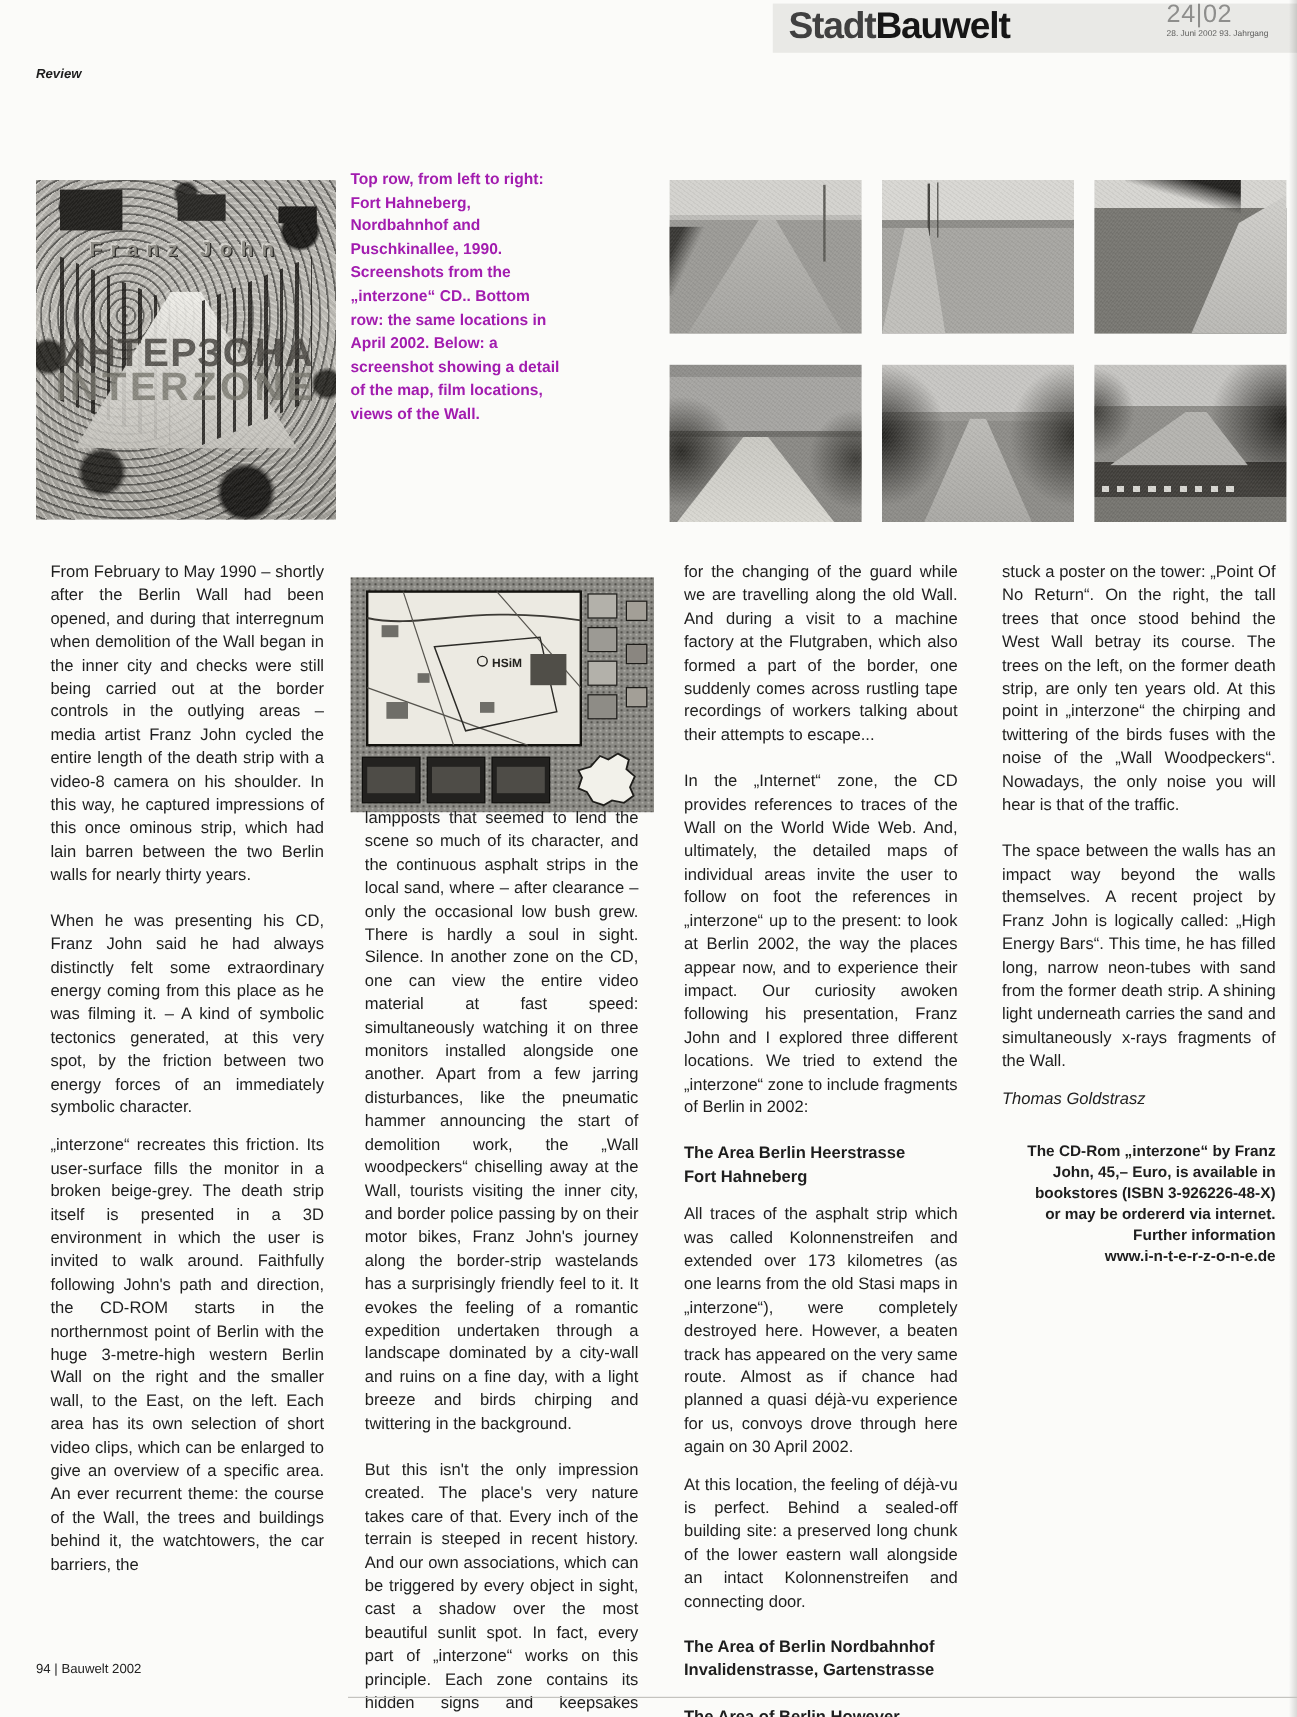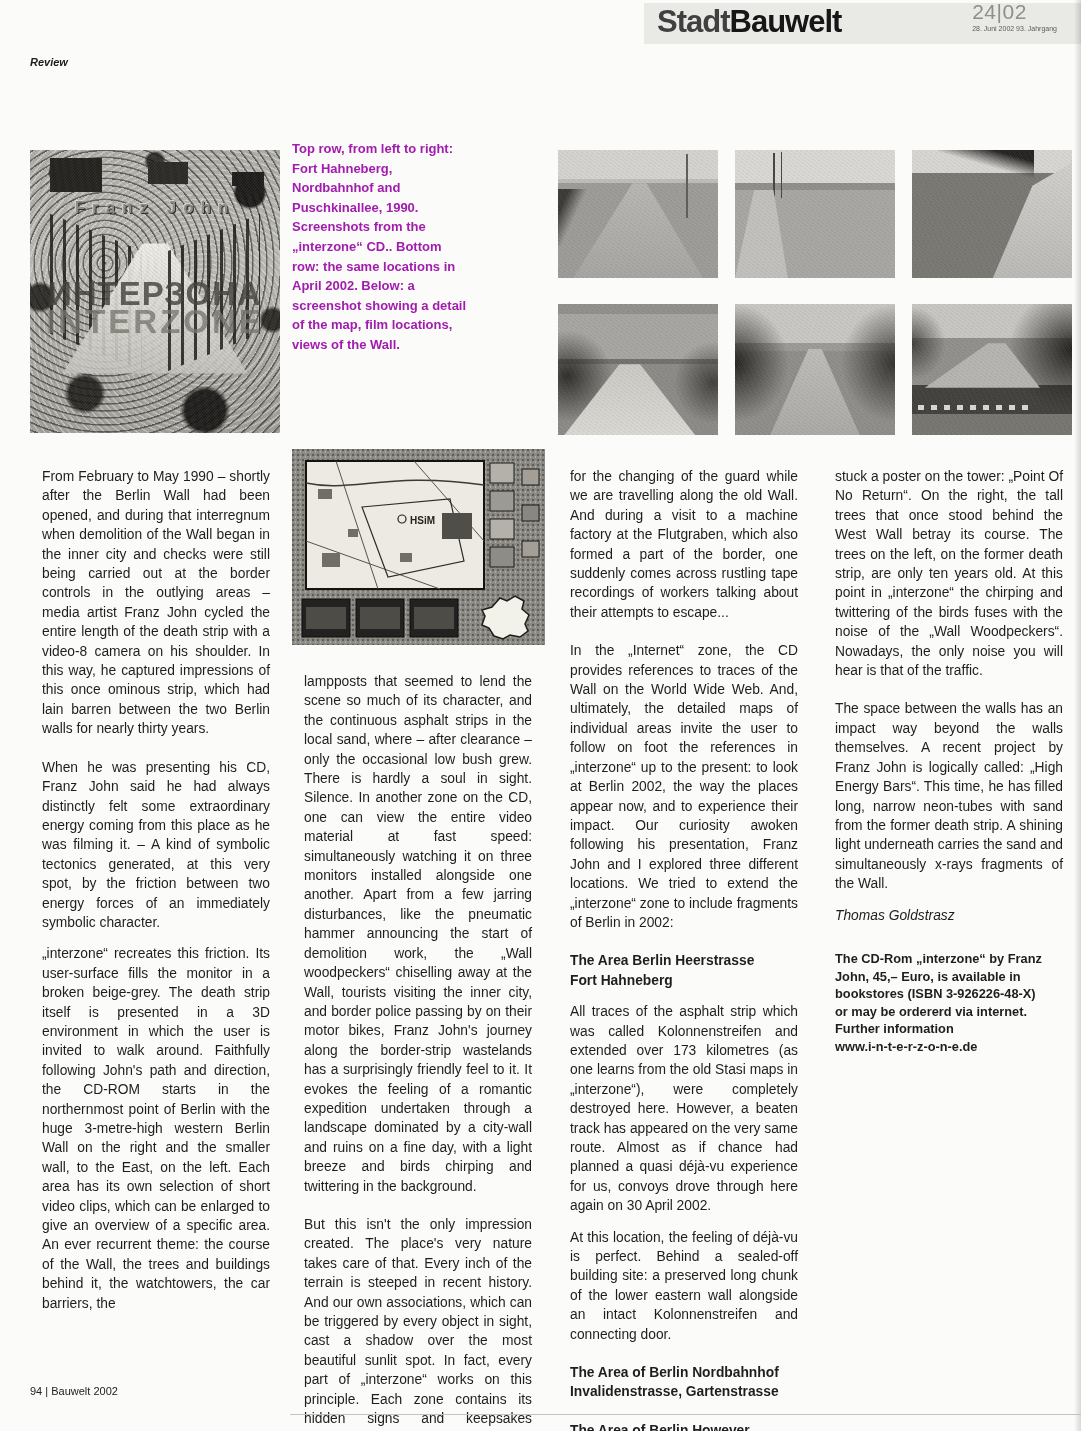--- a/index.html
+++ b/index.html
@@ -108,36 +108,36 @@
       clip-path:polygon(46% 0, 54% 0, 78% 100%, 22% 100%); }
   .ph5 { background:
       repeating-linear-gradient(90deg, rgba(232,231,226,.9) 0 6px, transparent 6px 13px) no-repeat 12% 80%/70% 5px,
       radial-gradient(ellipse 55% 65% at 100% 35%, rgba(28,27,24,.95), transparent 72%),
       radial-gradient(ellipse 30% 40% at 0% 30%, rgba(45,44,40,.8), transparent 70%),
       linear-gradient(180deg,#c6c5c2 0 26%, #8f8e8a 26% 62%, #413f3b 62% 84%, #75746f 84% 100%); }
   .ph5::before { left:8%; right:20%; top:30%; height:34%; background:#b4b3af;
       clip-path:polygon(55% 0, 70% 0, 100% 100%, 0 100%); }
 
   
-  .map-shot { position:absolute; left:292px; top:449px; width:253px; height:188px; }
+  .map-shot { position:absolute; left:292px; top:481px; width:253px; height:188px; }
 
   
   .col { position:absolute; top:455px; width:252px; font-size:13.8px; line-height:19.4px; }
   .col-1 { left:30px; }
   .col-2 { left:292px; top:660px; }
   .col-3 { left:558px; }
   .col-4 { left:823px; }
   .blk { margin:12px; text-align:justify; }
   .blk-title { font-size:15.5px; font-weight:bold; line-height:21.5px; margin:0 0 26px 0;
       white-space:pre-line; text-align:left; }
   .blk-gap { margin-top:19px; }
   .blk-heading { font-weight:bold; margin-top:19px; white-space:pre-line; text-align:left; }
   .blk-byline { font-style:italic; text-align:left; }
   .blk-info { font-weight:bold; font-size:12.8px; line-height:17.6px; margin-top:25px;
-      white-space:pre-line; text-align:left; }
+      white-space:pre-line; text-align:right; }
 
   
   .footer { position:absolute; left:30px; top:1385px; font-size:11px; color:#222; }
   .edge-right { position:absolute; right:0; top:0; width:7px; height:100%;
       background:linear-gradient(90deg, transparent, rgba(0,0,0,.14)); }
   .edge-bottom { position:absolute; left:290px; right:0; top:1414px; height:1px; background:#c4c3bf; }
 </style>
 </head>
 <body>
 

